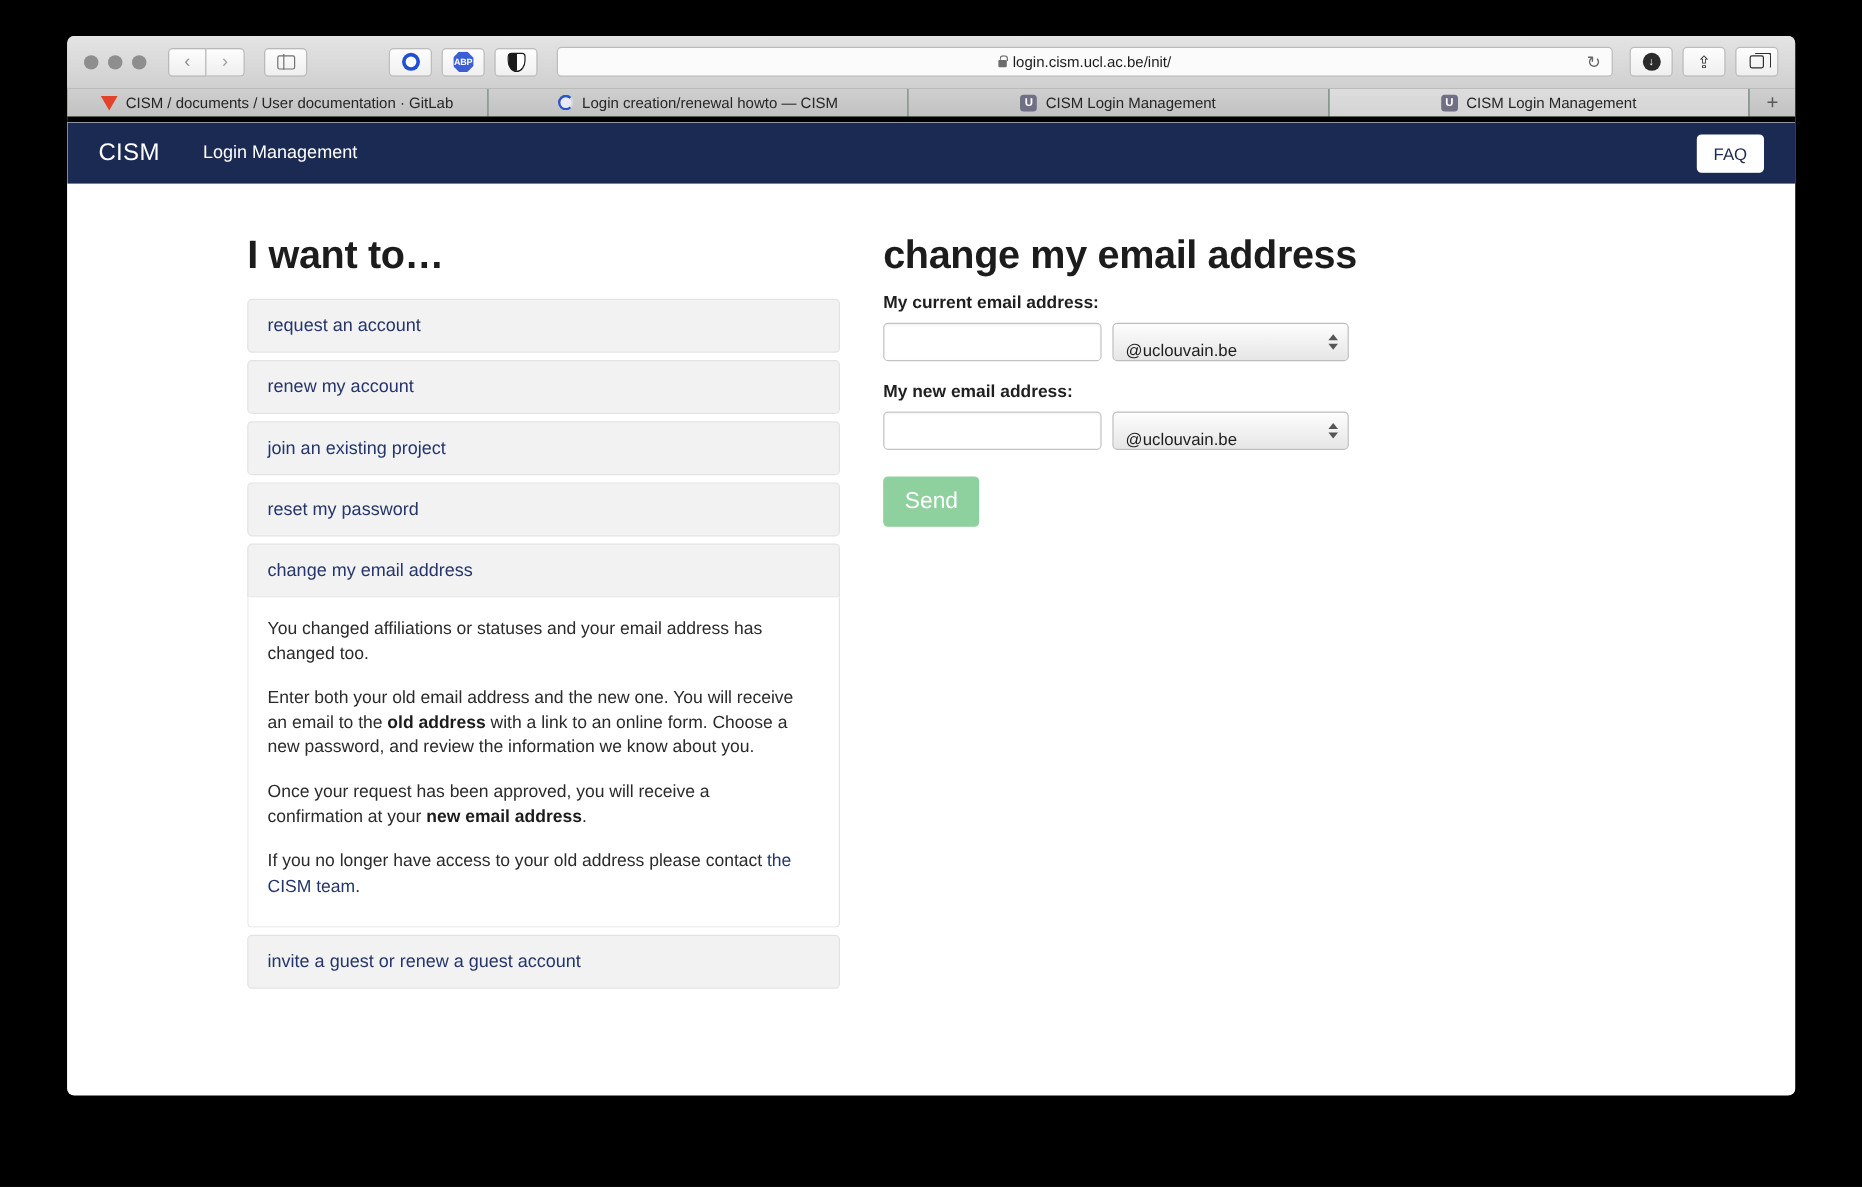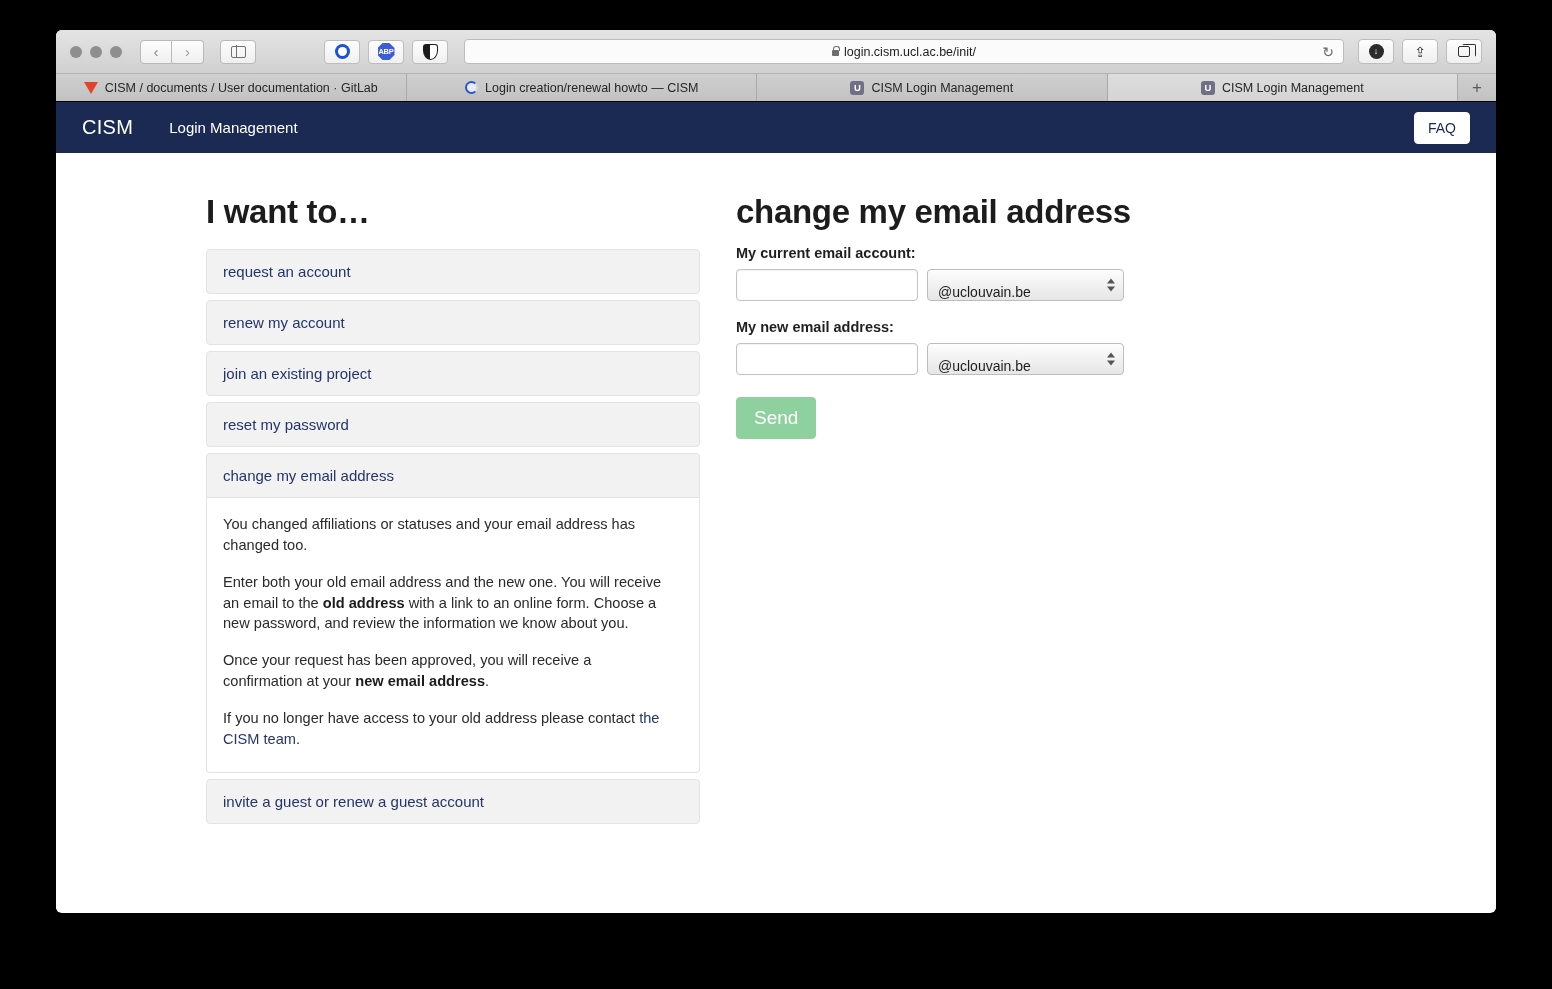--- a/index.html
+++ b/index.html
@@ -166,21 +166,21 @@
     width: 12px; height: 11px;
     border: 1.3px solid #2e2e2e; border-radius: 2px;
     border-left-color: transparent; border-bottom-color: transparent;
   }
 
   
   .tabbar {
     display: flex;
     height: 28px;
     background: #14532d;
-    border-bottom: 1px solid #000000;
+    border-bottom: 5px solid #000000;
   }
   .tab {
     flex: 1;
     display: flex;
     align-items: center;
     justify-content: center;
     gap: 7px;
     font-size: 12.5px;
     color: #262626;
     border-right: 1px solid #a9a9a9;
@@ -497,21 +497,21 @@
             </p>
           </div>
 
           <div class="opt">invite a guest or renew a guest account</div>
         </div>
       </div>
 
       <div class="col-right">
         <h1 class="heading right">change my email address</h1>
 
-        <div class="form-label">My current email account:</div>
+        <div class="form-label">My current email address:</div>
         <div class="field-row">
           <input class="text-input" type="text" value="" style="">
           <div class="select-wrap">
             <span>@uclouvain.be</span>
             <span class="stepper">
                 <i class="up"></i>
                 <i class="down"></i>
               </span>
           </div>
         </div>

